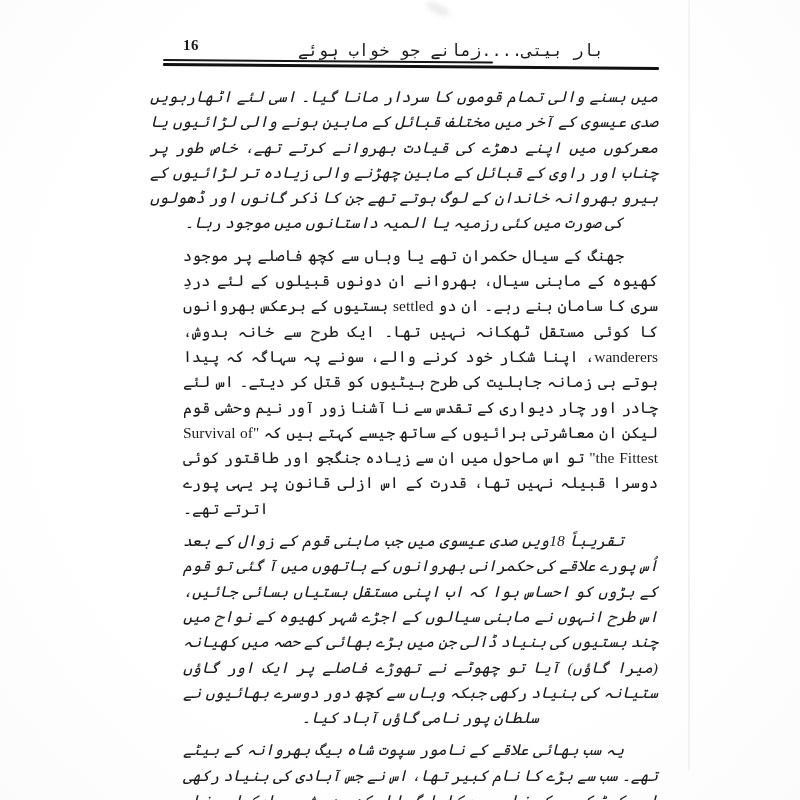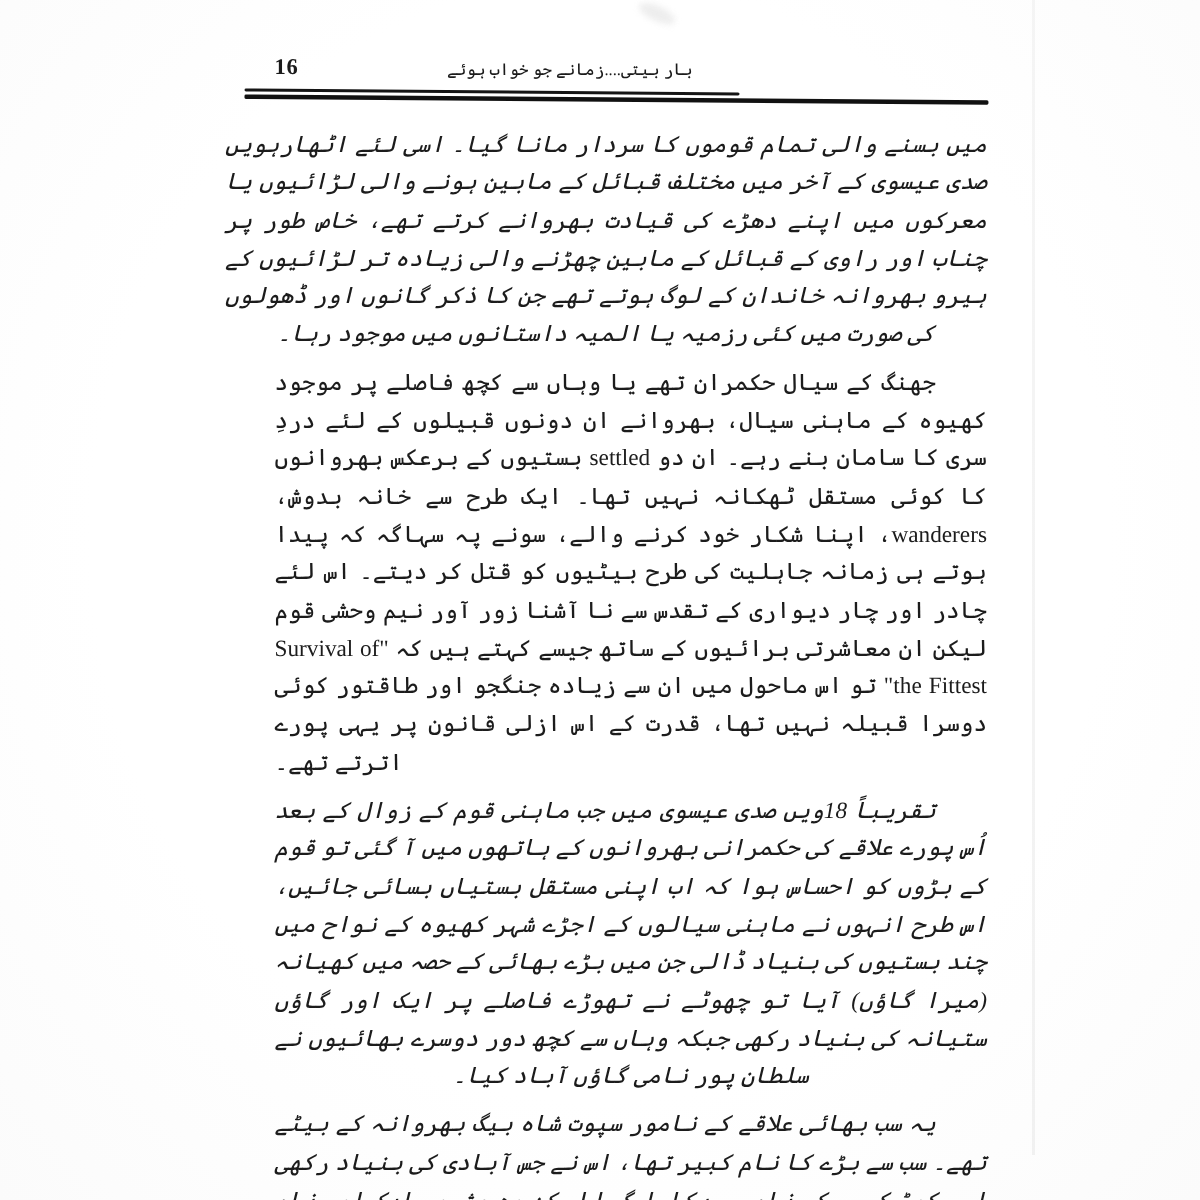--- a/index.html
+++ b/index.html
@@ -43,23 +43,24 @@
     font: bold 15px "Liberation Serif", serif;
     color: #1b1b1b;
     letter-spacing: .5px;
   }
   .running-title {
     position: absolute;
     right: 142px; top: 40px;
     width: 360px;
     direction: rtl;
     text-align: left;
-    font-size: 11px;
+    font-size: 17px;
     color: #1b1b1b;
     white-space: nowrap;
+    font-family: Liberation Mono, monospace;
   }
   .header-rule {
     position: absolute;
     left: 163px; top: 59px;
     width: 496px; height: 8px;
     transform: rotate(0.45deg);
     transform-origin: left center;
   }
   .header-rule .rule-top {
     position: absolute;

